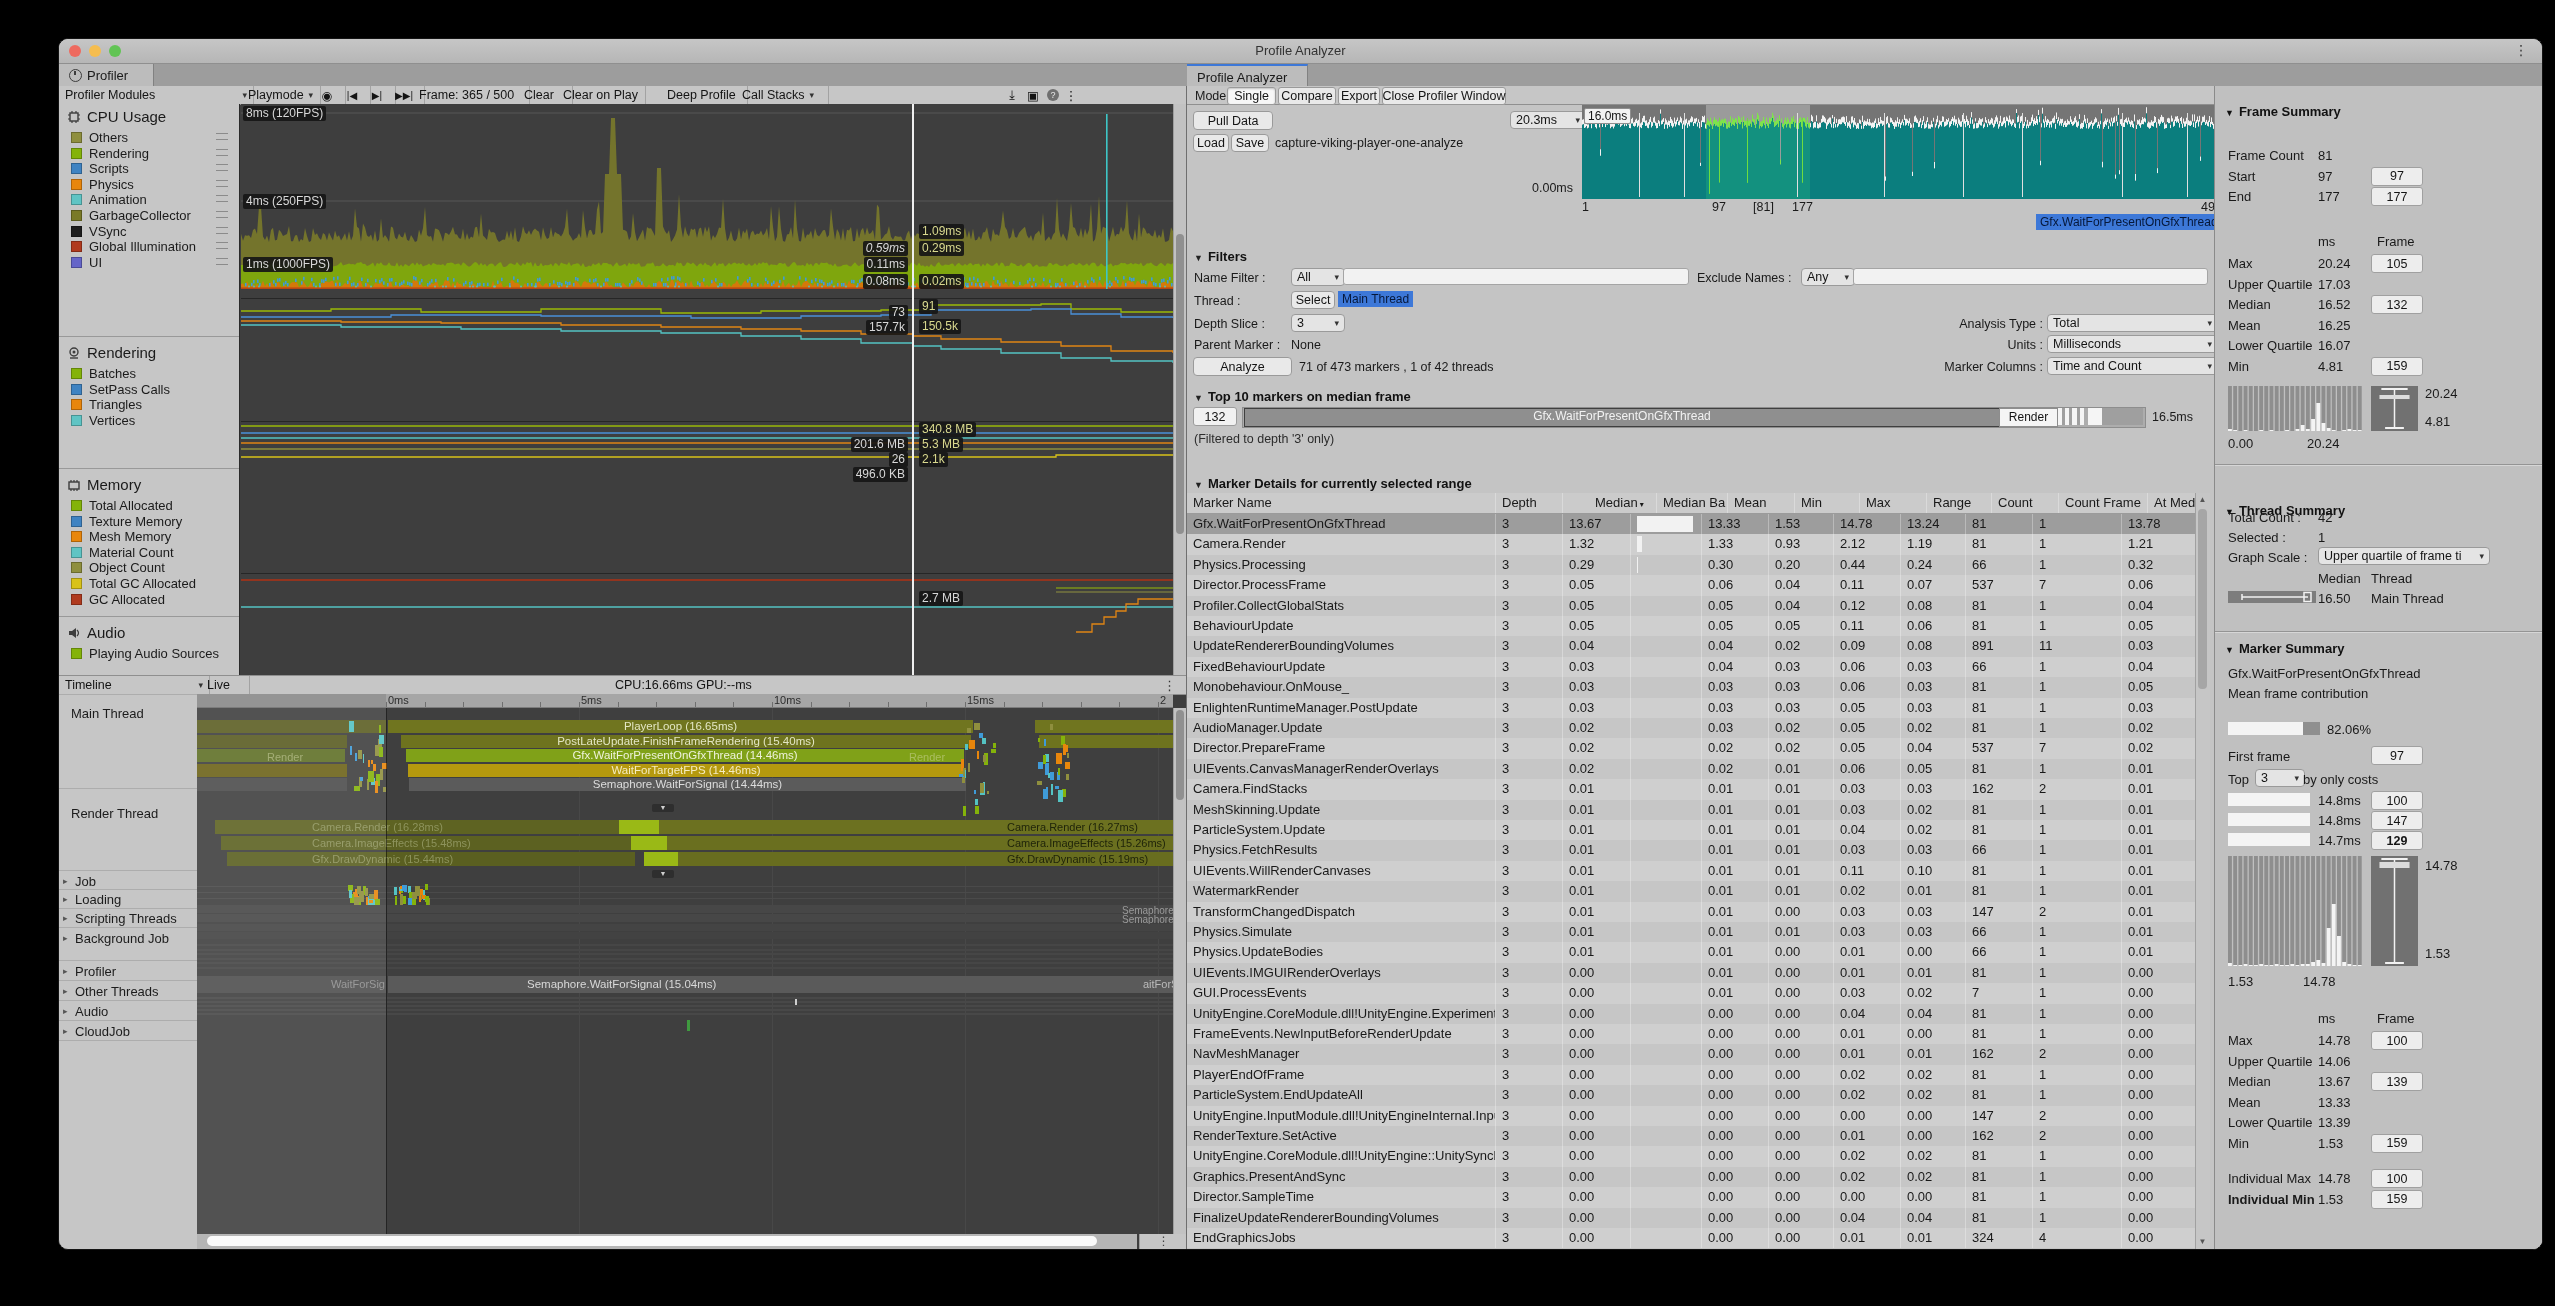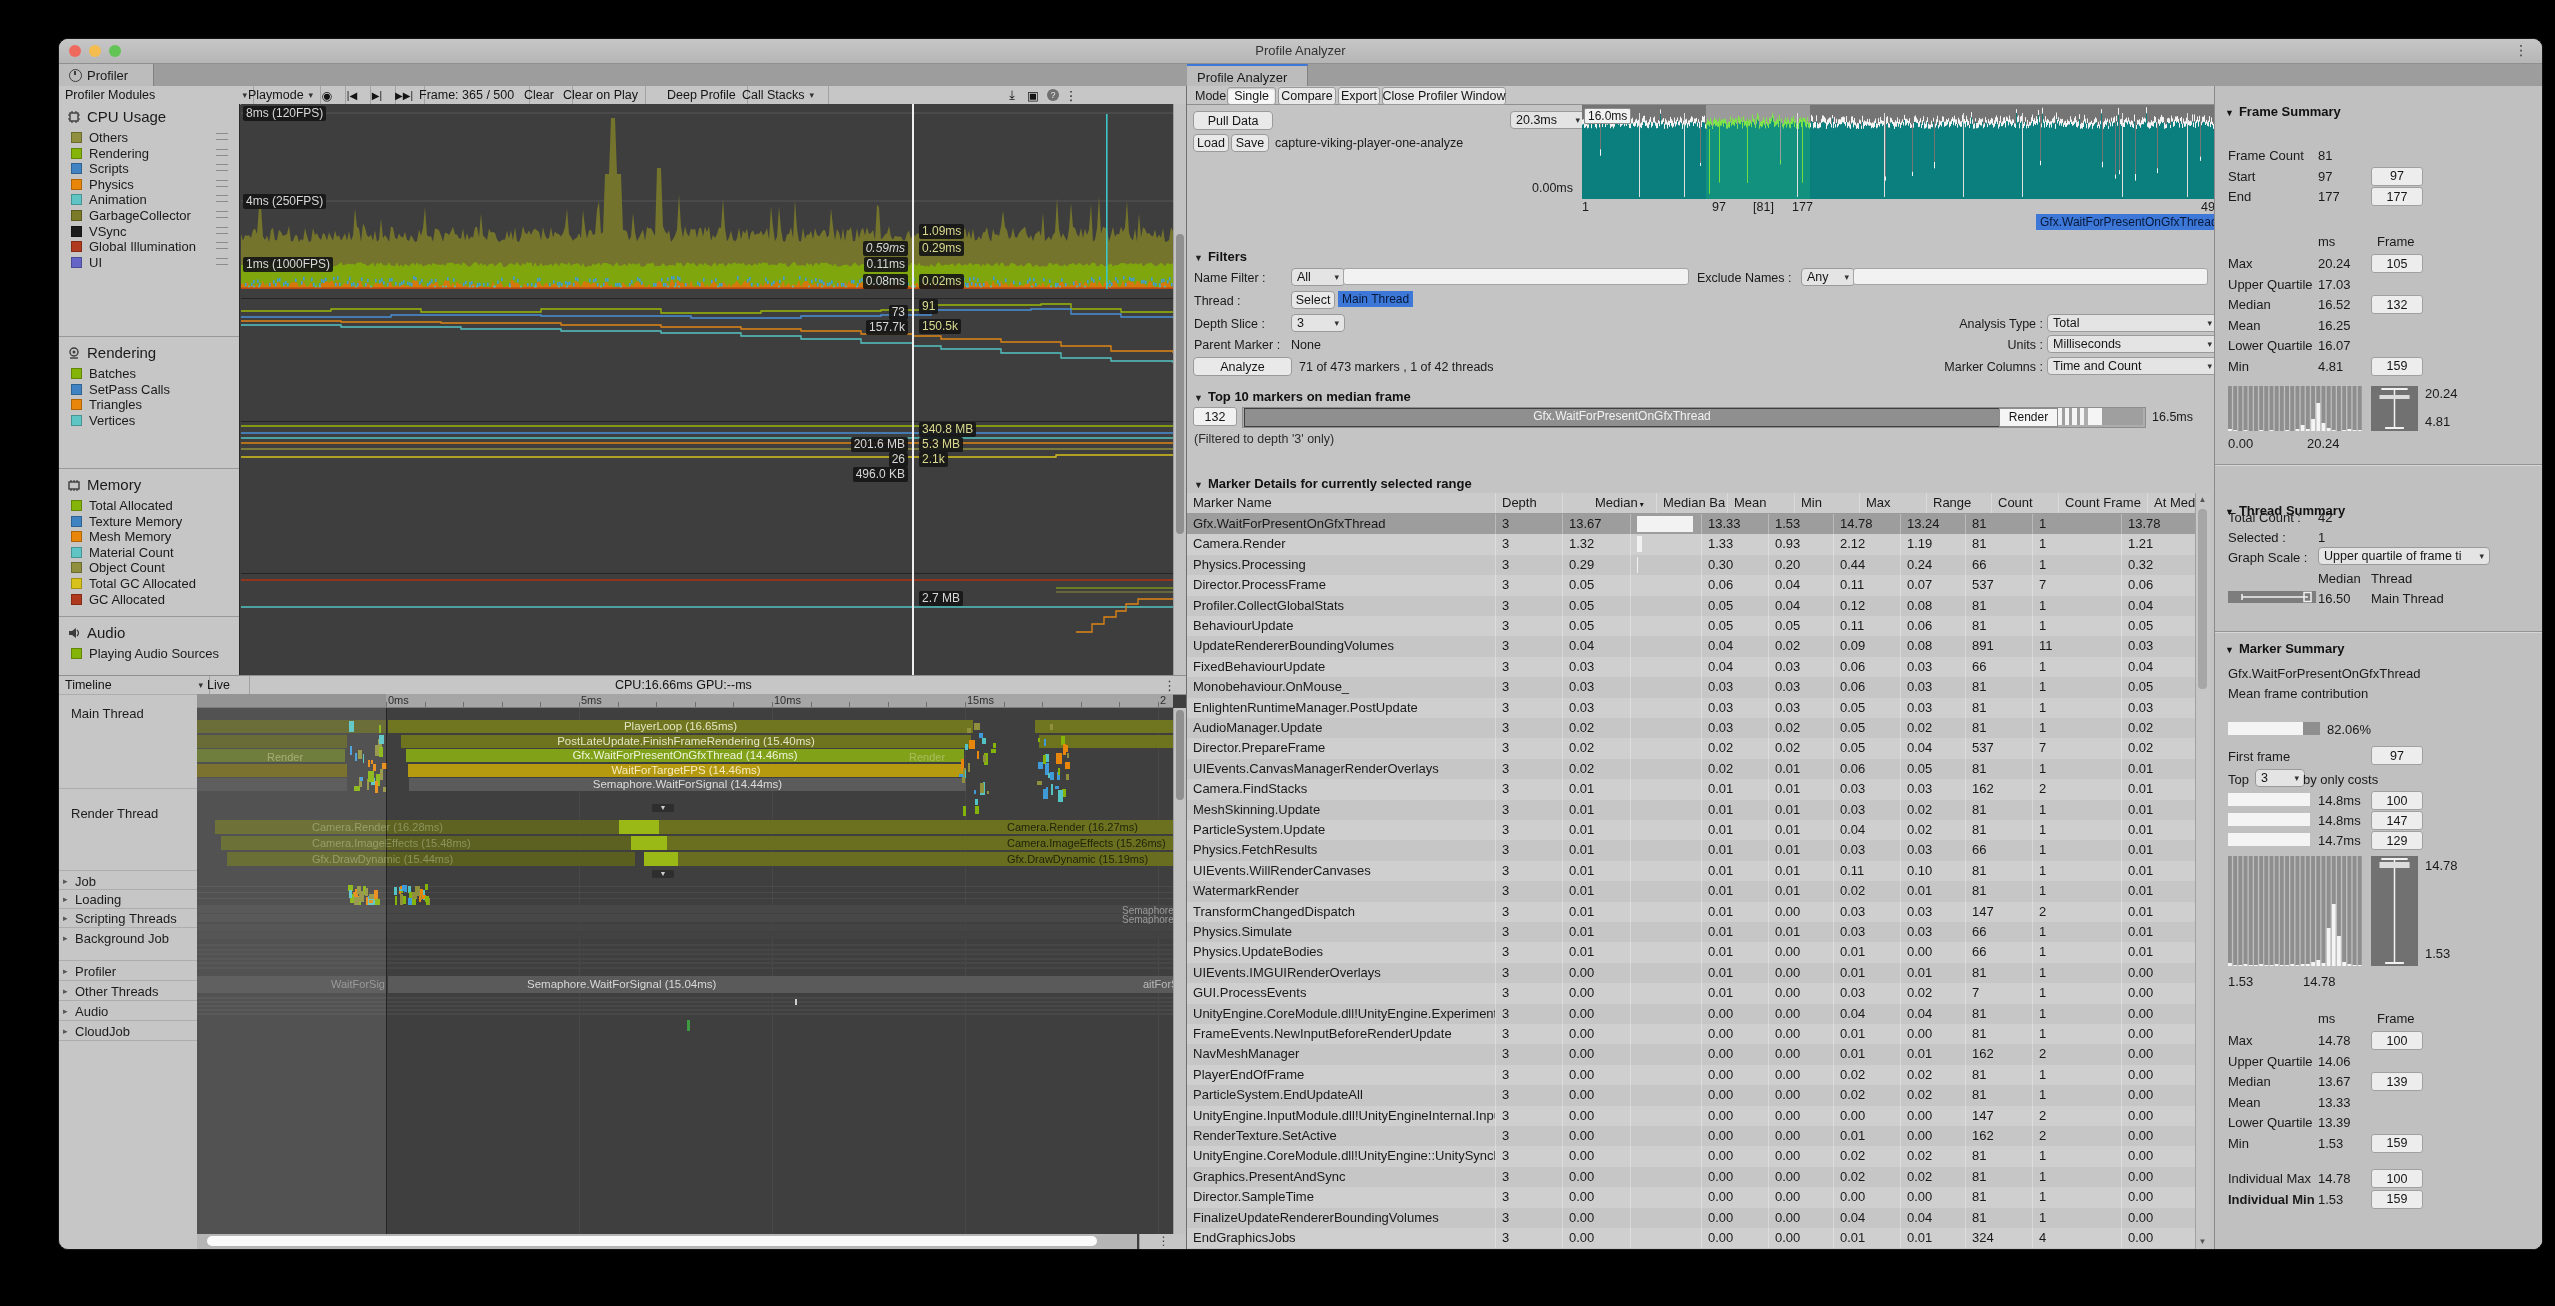--- a/index.html
+++ b/index.html
@@ -2935,21 +2935,21 @@
           </div>
           <div class="sb-lb" style="left: 88px; top: 686px;">by only costs</div>
           <div class="whitebar" style="left: 13px; top: 707px; width: 82px;"></div>
           <div class="sb-lb" style="left: 103px; top: 707px;">14.8ms</div>
           <div class="sb-btn" style="left: 156px; top: 705px;">100</div>
           <div class="whitebar" style="left: 13px; top: 727px; width: 82px;"></div>
           <div class="sb-lb" style="left: 103px; top: 727px;">14.8ms</div>
           <div class="sb-btn" style="left: 156px; top: 725px;">147</div>
           <div class="whitebar" style="left: 13px; top: 747px; width: 82px;"></div>
           <div class="sb-lb" style="left: 103px; top: 747px;">14.7ms</div>
-          <div class="sb-btn" style="left: 156px; top: 745px;">129</div>
+          <div class="sb-btn" style="left: 156px; top: 745px; font-weight: bold;">129</div>
           <div class="abs" style="left: 13px; top: 770px; width: 135px; height: 110px;">
             <svg xmlns="http://www.w3.org/2000/svg" width="135" height="110" viewBox="0 0 135 110">
               <rect x="0.0" y="0" width="3.9" height="110" fill="#8e8e8e"></rect>
               <rect x="0.0" y="107" width="3.9" height="3" fill="#f4f4f4"></rect>
               <rect x="5.2" y="0" width="3.9" height="110" fill="#8e8e8e"></rect>
               <rect x="5.2" y="109" width="3.9" height="1" fill="#f4f4f4"></rect>
               <rect x="10.4" y="0" width="3.9" height="110" fill="#8e8e8e"></rect>
               <rect x="10.4" y="109" width="3.9" height="1" fill="#f4f4f4"></rect>
               <rect x="15.6" y="0" width="3.9" height="110" fill="#8e8e8e"></rect>
               <rect x="15.6" y="108" width="3.9" height="2" fill="#f4f4f4"></rect>

